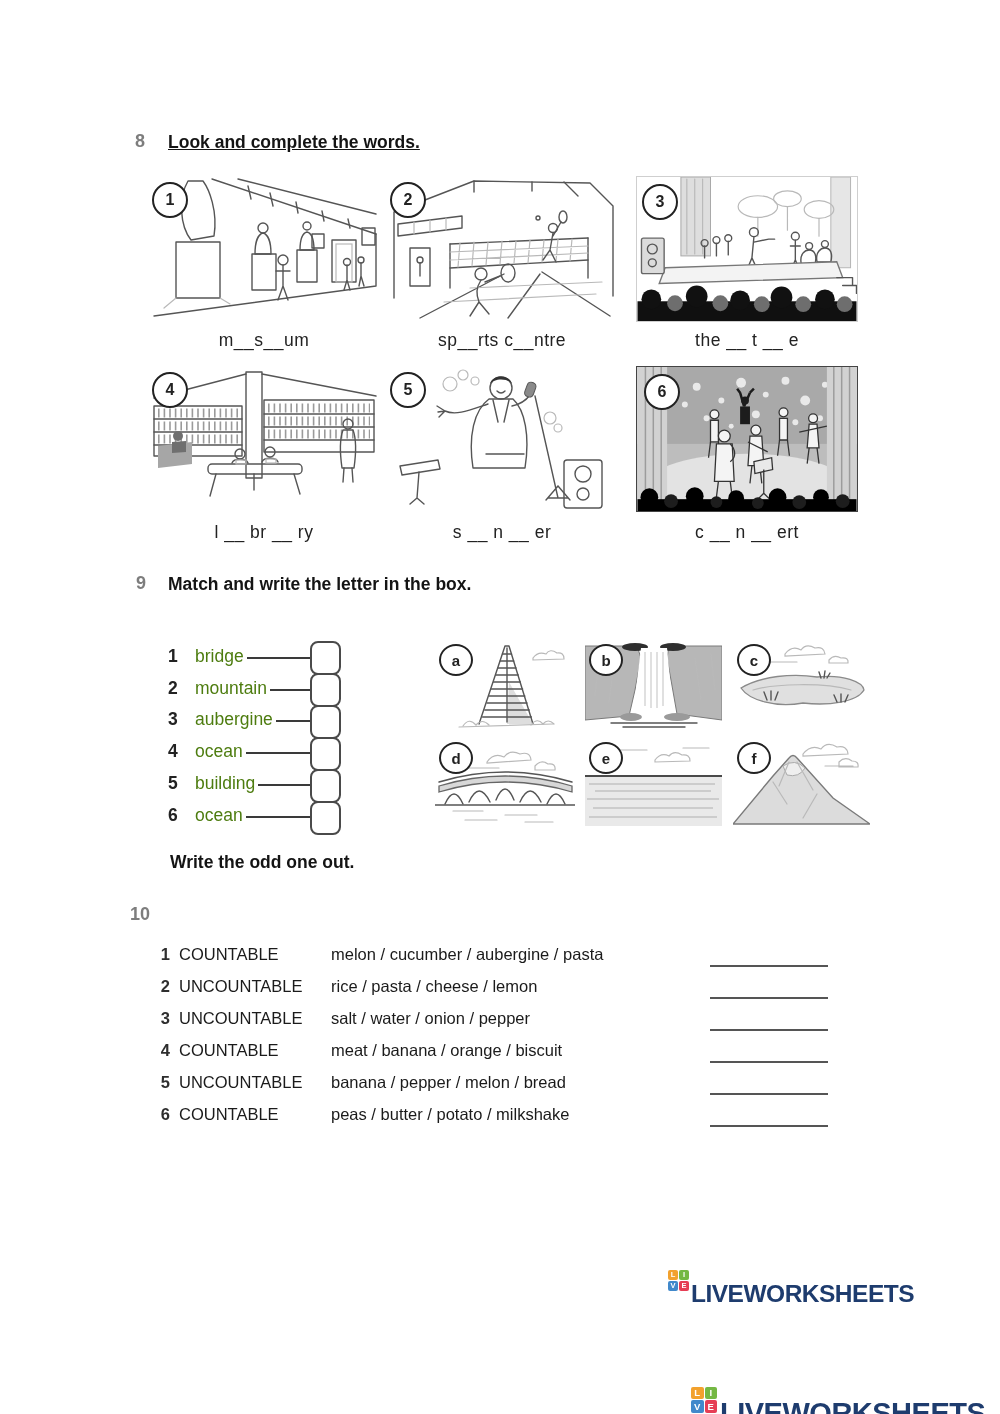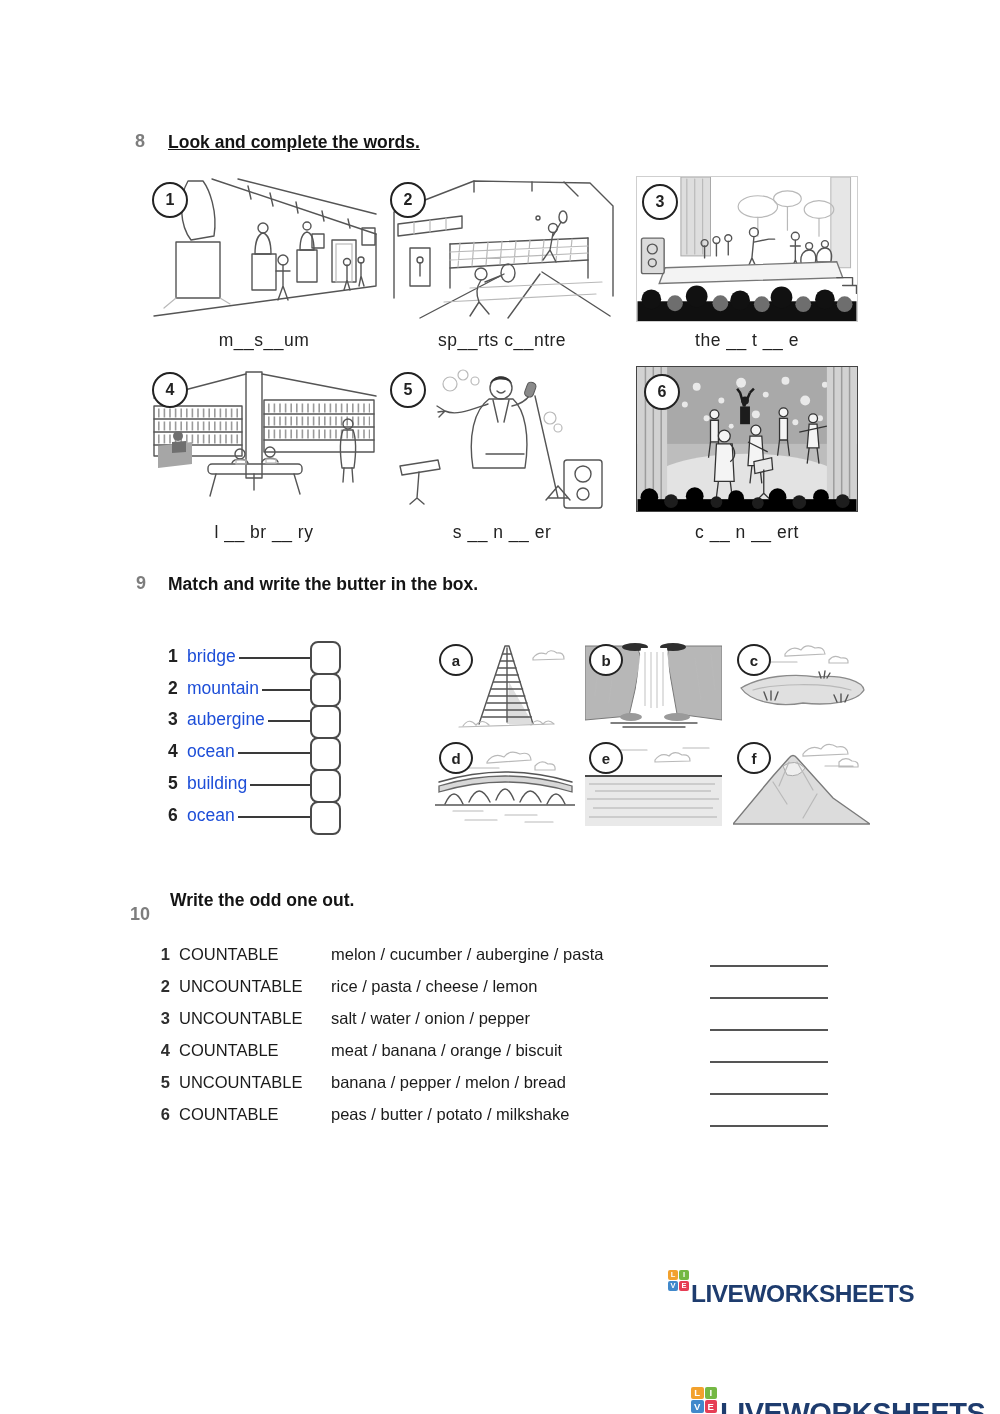--- a/index.html
+++ b/index.html
@@ -12,21 +12,21 @@
   
   .pic-cell{position:absolute;}
   .pic-cell svg{display:block;width:100%;height:100%;}
   .badge{position:absolute;width:32px;height:32px;border:2.5px solid #222;border-radius:50%;
          background:#fff;display:flex;align-items:center;justify-content:center;
          font-weight:bold;font-size:16px;color:#222;z-index:3;}
   .label8{position:absolute;font-size:17.5px;color:#222;text-align:center;letter-spacing:.5px;}
   
   .w-row{position:absolute;display:flex;align-items:baseline;width:142px;font-size:17.5px;}
   .w-num{font-weight:bold;width:15px;flex:none;color:#222;}
-  .w-word{margin-left:4px;color:#1d4ed8;white-space:nowrap;}
+  .w-word{margin-left:12px;color:#4d7c0f;white-space:nowrap;}
   .w-line{flex:1;border-bottom:2px solid #3a3a3a;margin-left:3px;transform:translateY(-3px);min-width:18px;}
   .ans-box{position:absolute;width:27px;height:30px;border:2.2px solid #4a4a4a;border-radius:8px;background:#fff;}
   .letter-badge{position:absolute;width:30px;height:28px;border:2px solid #222;border-radius:50%;
         background:#fff;display:flex;align-items:center;justify-content:center;
         font-weight:bold;font-size:15px;color:#222;z-index:3;}
   
   .r10{position:absolute;display:flex;align-items:baseline;font-size:16.5px;}
   .r10 .n{font-weight:bold;width:18px;text-align:right;flex:none;color:#2e2e2e;}
   .r10 .cat{margin-left:9px;width:152px;flex:none;color:#1b1b1b;}
   .r10 .opts{color:#1b1b1b;white-space:nowrap;}
@@ -273,21 +273,21 @@
       <circle cx="186" cy="132" r="8" fill="#000"></circle>
         <circle cx="208" cy="136" r="7" fill="#1d1d1d"></circle>
     </svg>
   </div>
 
   <div class="label8" style="left:150px;top:522px;width:228px;">l __ br __ ry</div>
   <div class="label8" style="left:388px;top:522px;width:228px;">s __ n __ er</div>
   <div class="label8" style="left:636px;top:522px;width:222px;">c __ n __ ert</div>
 
   <span class="abs h-num" style="left:136px;top:573px;">9</span>
-  <span class="abs h-title" style="left:168px;top:574px;">Match and write the butter in the box.</span>
+  <span class="abs h-title" style="left:168px;top:574px;">Match and write the letter in the box.</span>
 
   <div class="w-row" style="left:168px;top:646px;">
     <span class="w-num">1</span>
       <span class="w-word">bridge</span>
       <span class="w-line"></span>
   </div>
   <div class="w-row" style="left:168px;top:678px;">
     <span class="w-num">2</span>
       <span class="w-word">mountain</span>
       <span class="w-line"></span>
@@ -389,21 +389,21 @@
     <svg viewBox="0 0 137 88">
       <path class="skl" d="M70,16 q8,-10 18,-5 q6,-8 16,-2 q10,-2 11,7 l-45,2 z" fill="#ffffff"></path>
       <path class="skl" d="M106,24 q6,-6 13,-1 q7,0 6,6 l-19,0 z M92,28 h28"></path>
       <path d="M0,86 L40,38 L56,20 Q60,15 64,20 L100,60 L137,86 Z" fill="#dcdcdc" stroke="#7a7a7a" stroke-width="1.4"></path>
       <path d="M50,28 Q62,20 72,30 Q66,40 54,37 Z" fill="#efefef" stroke="#aaa" stroke-width="1"></path>
       <path class="skl" d="M56,24 L46,48 M64,24 L80,52 M40,44 L54,66 M84,56 L70,80"></path>
     </svg>
   </div>
 
   <span class="abs h-num" style="left:130px;top:904px;">10</span>
-  <span class="abs h-title" style="left:170px;top:890px;">Write the odd one out.</span>
+  <span class="abs h-title" style="left:170px;top:852px;">Write the odd one out.</span>
 
   <div class="r10" style="left:152px;top:945px;">
     <span class="n">1</span>
       <span class="cat">COUNTABLE</span>
       <span class="opts">melon / cucumber / aubergine / pasta</span>
   </div>
   <div class="r10" style="left:152px;top:977px;">
     <span class="n">2</span>
       <span class="cat">UNCOUNTABLE</span>
       <span class="opts">rice / pasta / cheese / lemon</span>

